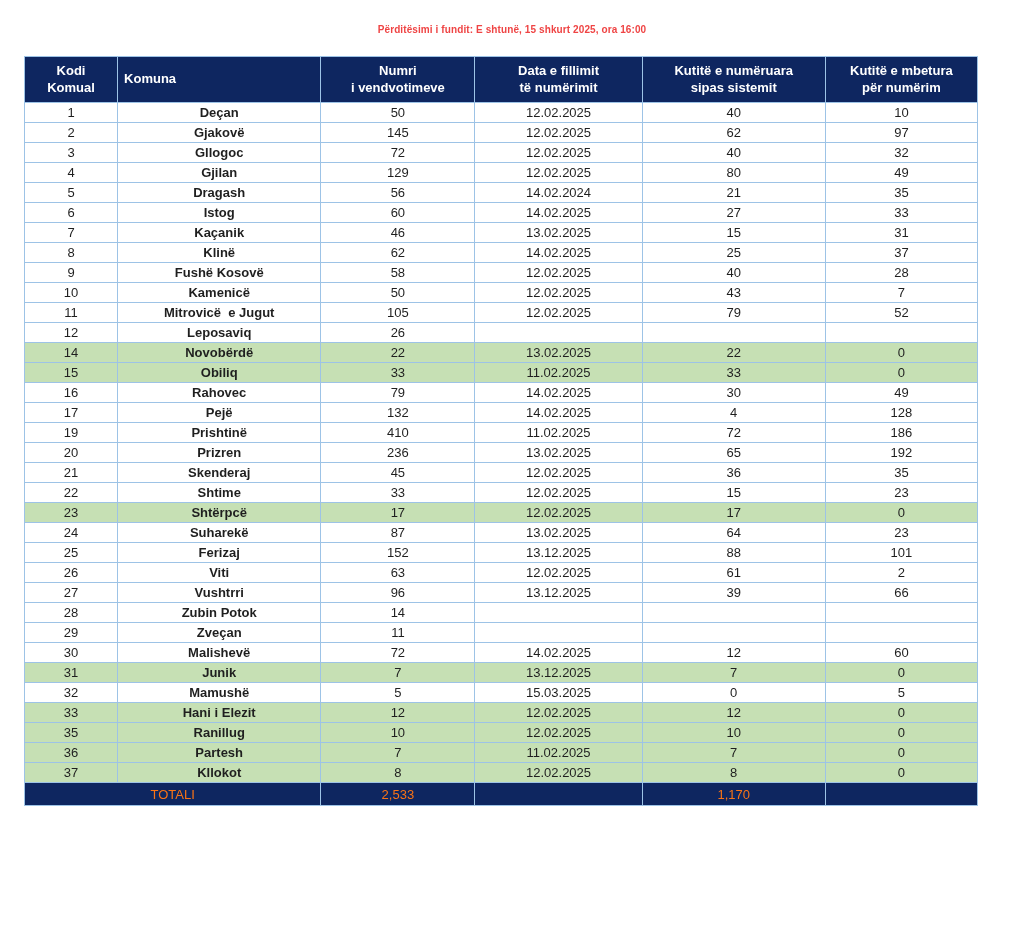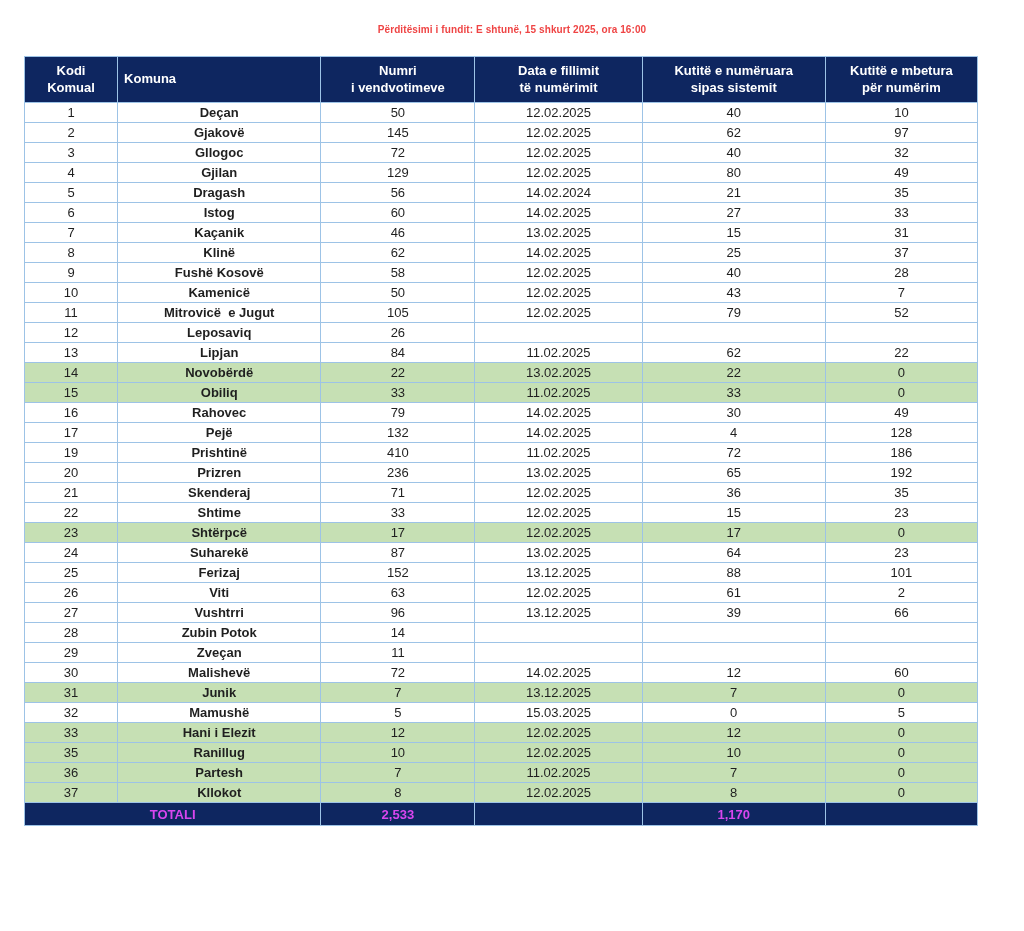--- a/index.html
+++ b/index.html
@@ -51,22 +51,22 @@
     border:1px solid var(--border);
     text-align:center;
     vertical-align:middle;
     background:#ffffff;
     overflow:hidden;
   }
   table.results tr.hl td{background:var(--green);}
   td.c-name{text-align:left;white-space:pre;font-weight:bold;}
   tfoot td{
     background:var(--navy) !important;
-    color:#d946ef;
-    font-weight:bold;
+    color:#f97316;
+    font-weight:normal;
     height:22px !important;
     border:1px solid var(--border);
   }
   td.total-label{text-align:right;padding-right:8px;}
 </style>
 </head>
 <body>
 
 <div class="page-title">Përditësimi i fundit: E shtunë, 15 shkurt 2025, ora 16:00</div>
 
@@ -184,28 +184,20 @@
         <td class="c-num">52</td>
       </tr>
       <tr>
         <td class="c-code">12</td>
         <td class="c-name">Leposaviq</td>
         <td class="c-num">26</td>
         <td class="c-date"></td>
         <td class="c-num"></td>
         <td class="c-num"></td>
       </tr>
-      <tr>
-        <td class="c-code">13</td>
-        <td class="c-name">Lipjan</td>
-        <td class="c-num">84</td>
-        <td class="c-date">11.02.2025</td>
-        <td class="c-num">62</td>
-        <td class="c-num">22</td>
-      </tr>
       <tr class="hl">
         <td class="c-code">14</td>
         <td class="c-name">Novobërdë</td>
         <td class="c-num">22</td>
         <td class="c-date">13.02.2025</td>
         <td class="c-num">22</td>
         <td class="c-num">0</td>
       </tr>
       <tr class="hl">
         <td class="c-code">15</td>
@@ -243,21 +235,21 @@
         <td class="c-code">20</td>
         <td class="c-name">Prizren</td>
         <td class="c-num">236</td>
         <td class="c-date">13.02.2025</td>
         <td class="c-num">65</td>
         <td class="c-num">192</td>
       </tr>
       <tr>
         <td class="c-code">21</td>
         <td class="c-name">Skenderaj</td>
-        <td class="c-num">71</td>
+        <td class="c-num">45</td>
         <td class="c-date">12.02.2025</td>
         <td class="c-num">36</td>
         <td class="c-num">35</td>
       </tr>
       <tr>
         <td class="c-code">22</td>
         <td class="c-name">Shtime</td>
         <td class="c-num">33</td>
         <td class="c-date">12.02.2025</td>
         <td class="c-num">15</td>

